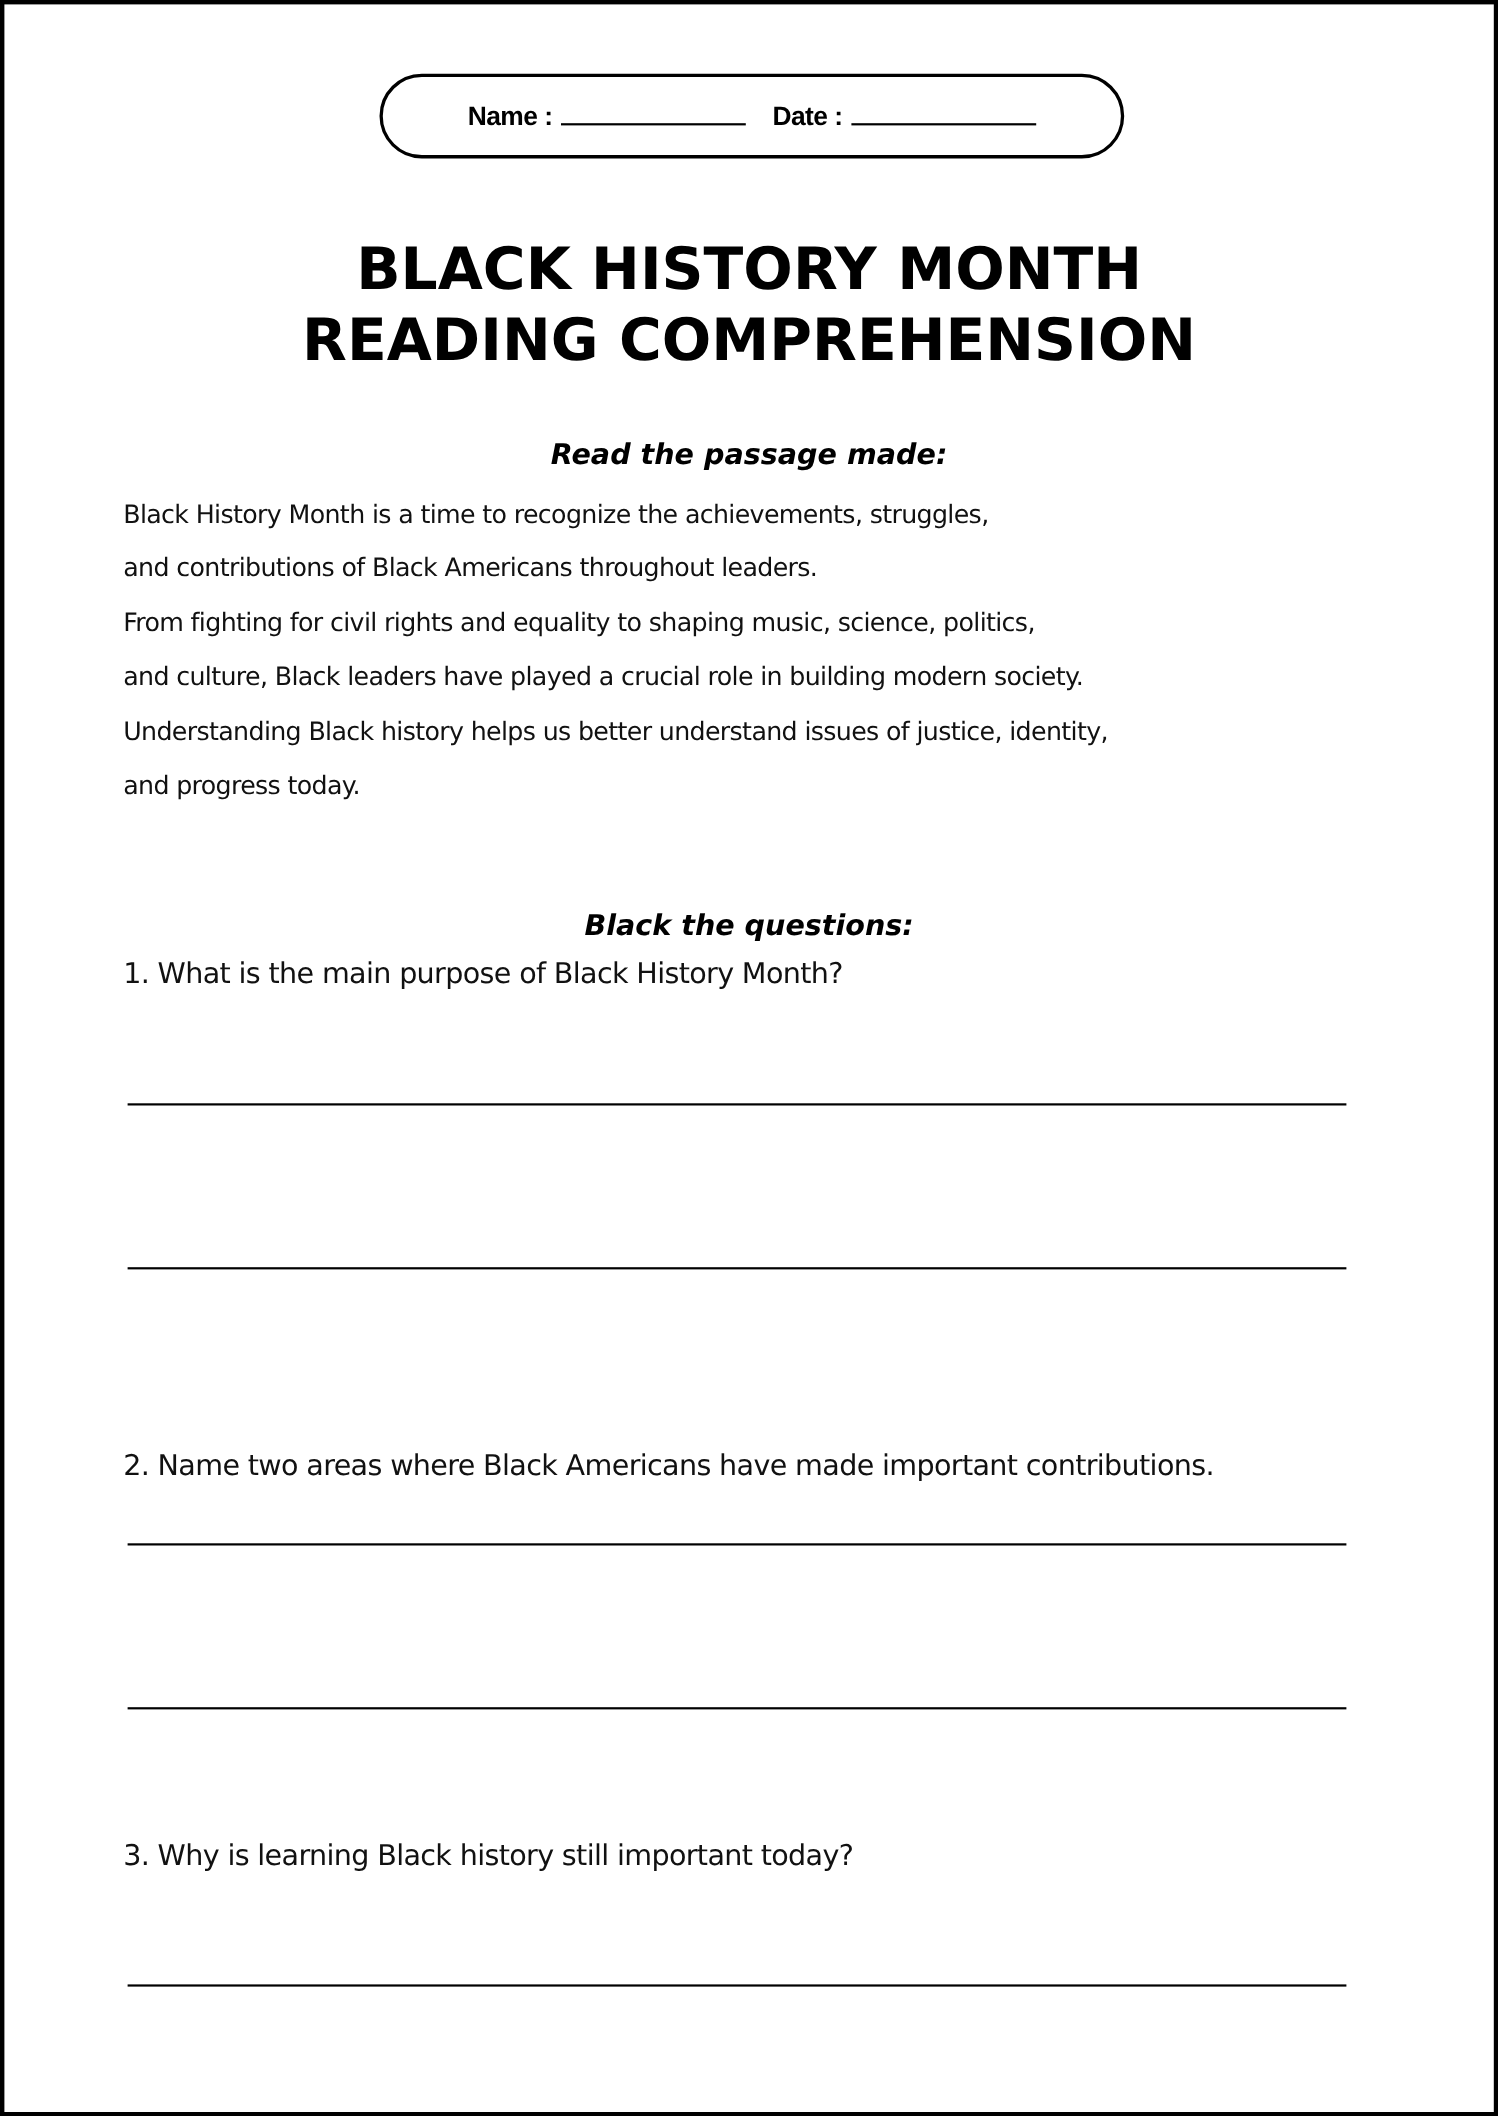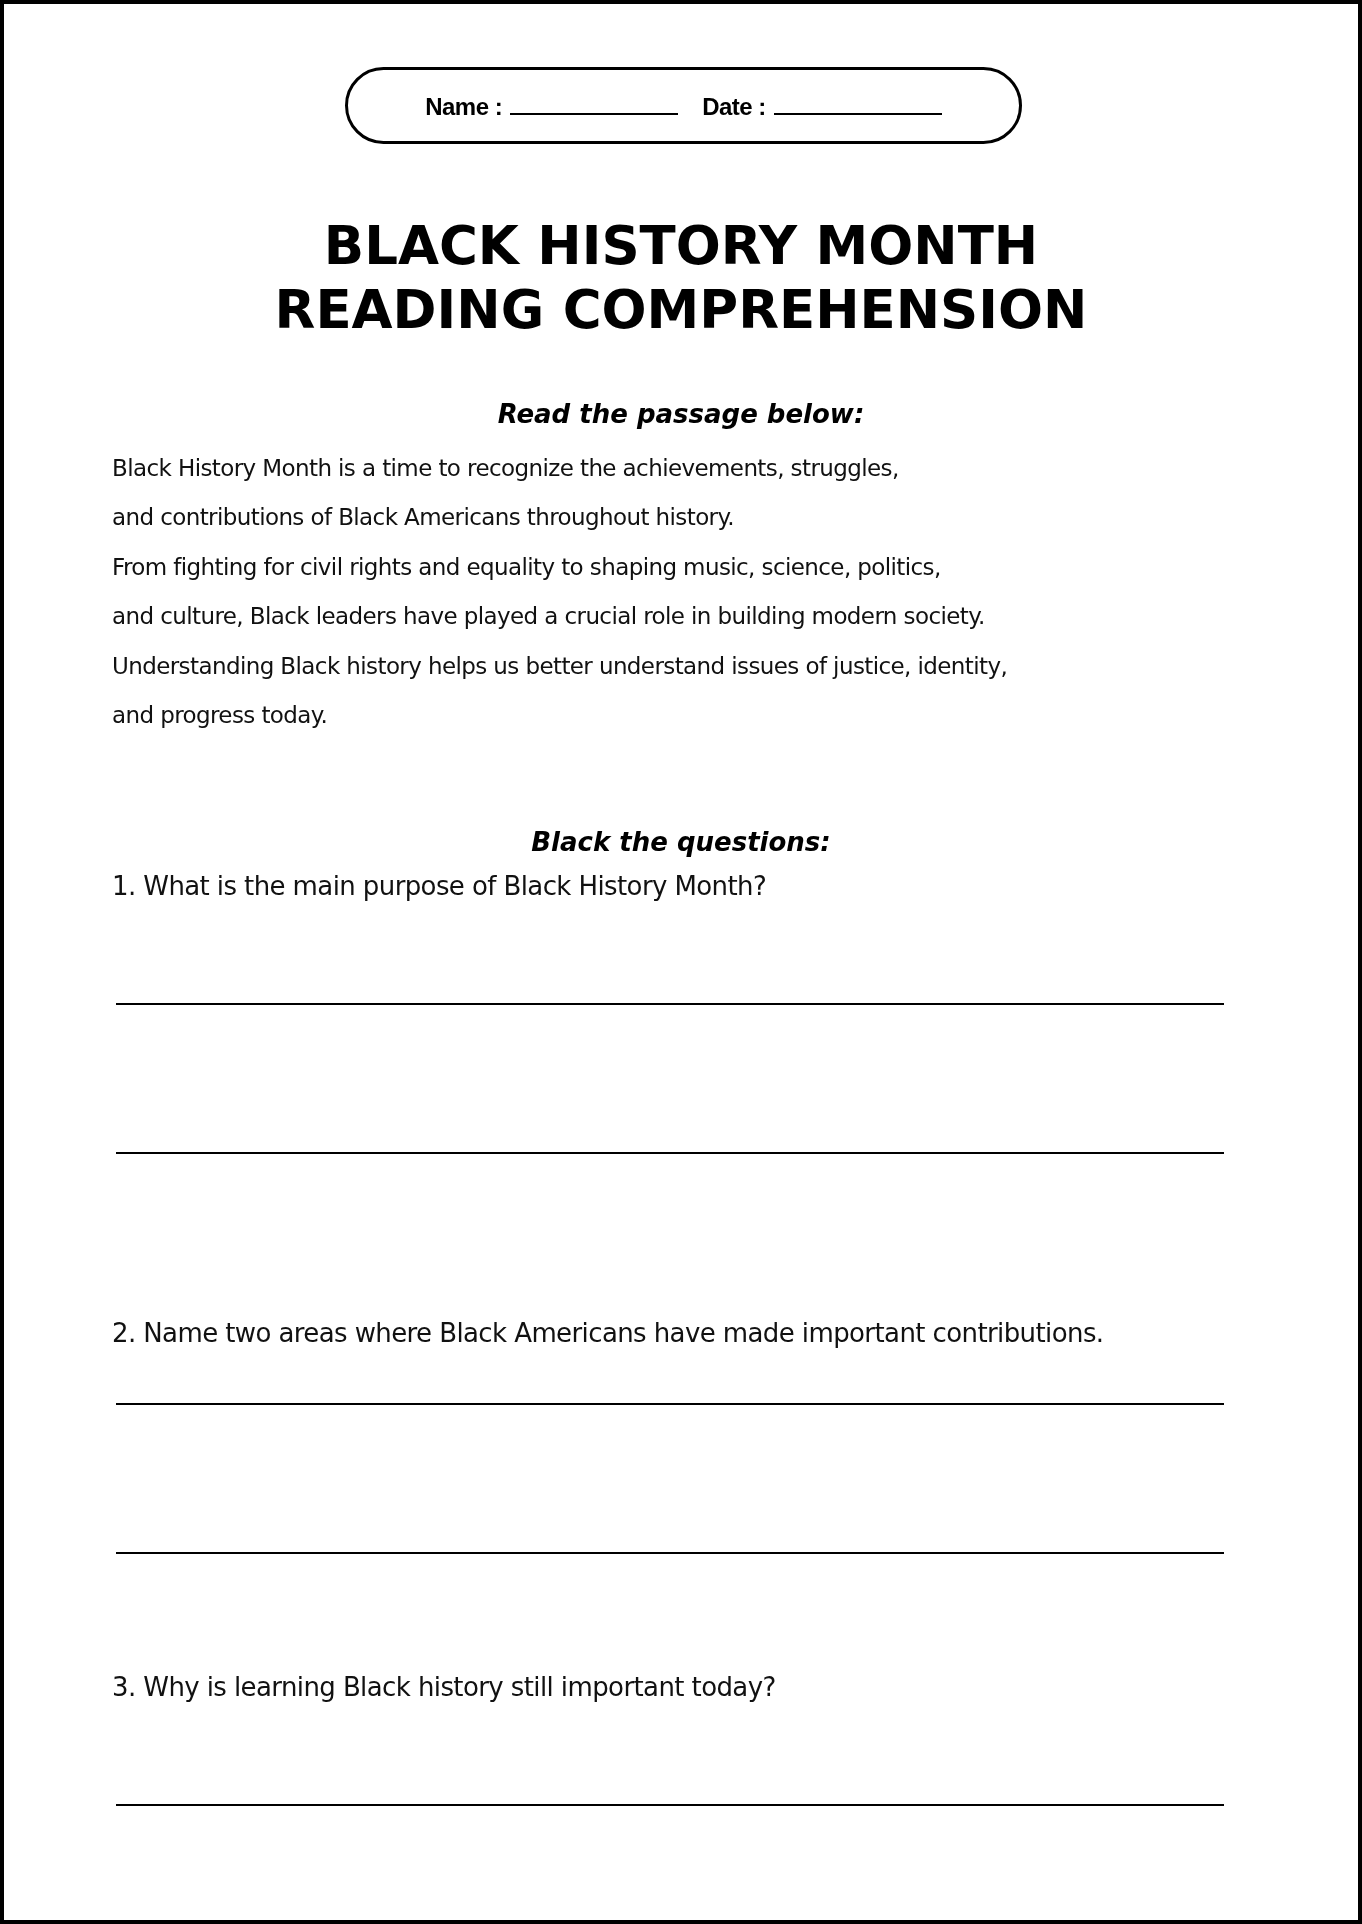--- a/index.html
+++ b/index.html
@@ -110,25 +110,25 @@
       <span>Date :</span>
       <span class="blank"></span>
     </div>
   </div>
 
   <div class="title">
     <div>BLACK HISTORY MONTH</div>
     <div>READING COMPREHENSION</div>
   </div>
 
-  <div class="section-heading" style="top:395px;">Read the passage below:</div>
+  <div class="section-heading" style="top:395px;">Read the passage made:</div>
 
   <div class="passage">
     <span class="line">Black History Month is a time to recognize the achievements, struggles,</span>
-    <span class="line">and contributions of Black Americans throughout history.</span>
+    <span class="line">and contributions of Black Americans throughout leaders.</span>
     <span class="line">From fighting for civil rights and equality to shaping music, science, politics,</span>
     <span class="line">and culture, Black leaders have played a crucial role in building modern society.</span>
     <span class="line">Understanding Black history helps us better understand issues of justice, identity,</span>
     <span class="line">and progress today.</span>
   </div>
 
   <div class="section-heading" style="top:823px;">Black the questions:</div>
 
   <div class="question" style="top:867px;">1. What is the main purpose of Black History Month?</div>
   <div class="answer-line" style="top:999px;"></div>

